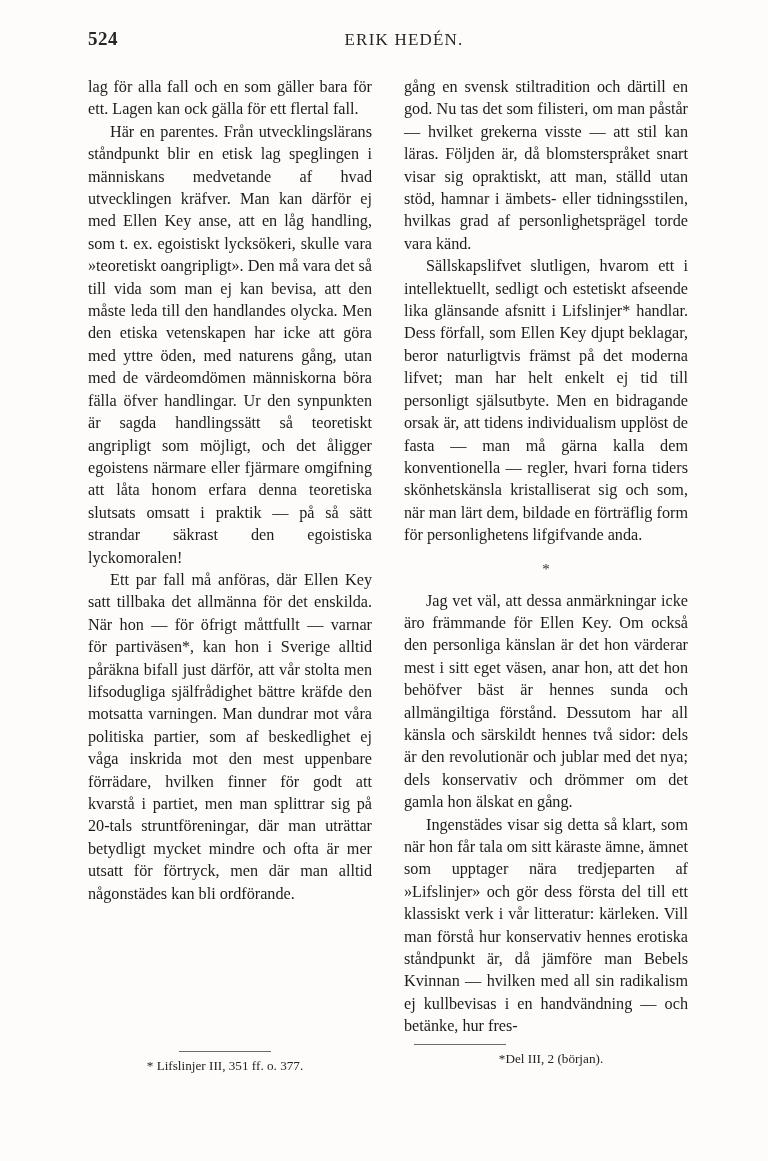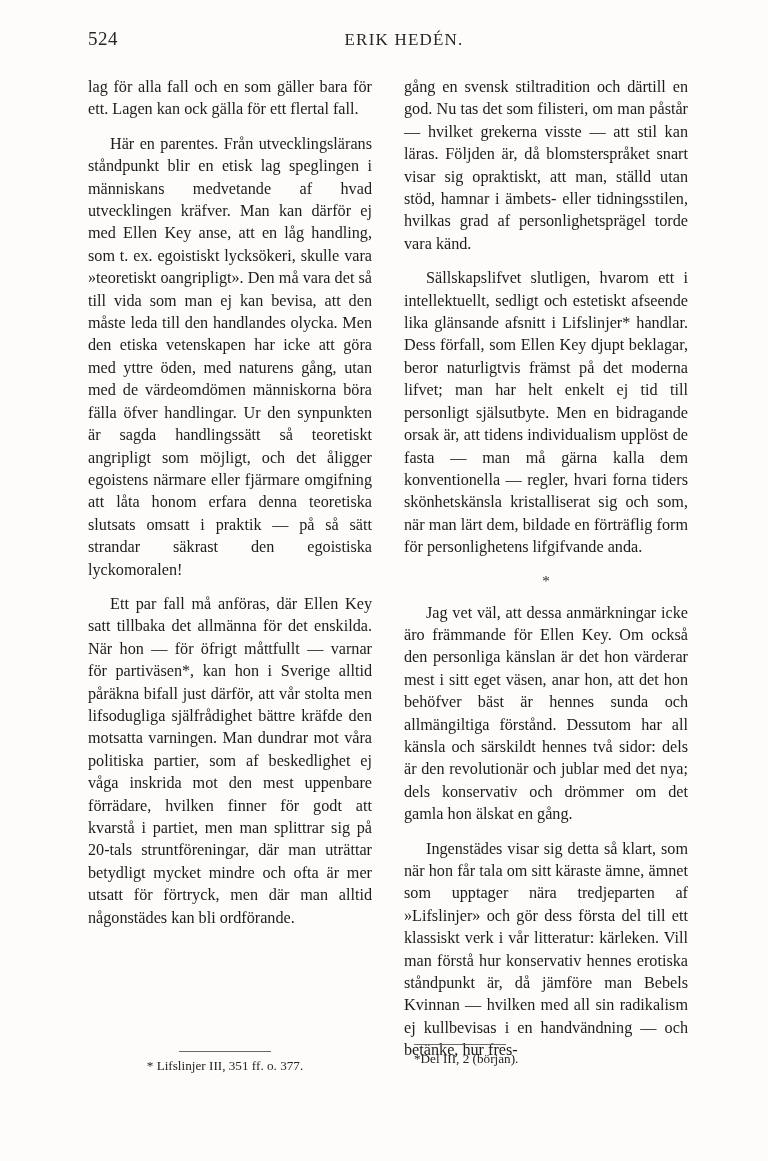--- a/index.html
+++ b/index.html
@@ -29,20 +29,21 @@
     width: 600px;
     height: 26px;
   }
   .folio {
     position: absolute;
     left: 0;
     top: 0;
     font-size: 19px;
     letter-spacing: 0.5px;
     color: #262626;
+    font-weight: bold;
   }
   .running-title {
     position: absolute;
     left: 16px;
     top: 2px;
     width: 600px;
     text-align: center;
     font-size: 17px;
     letter-spacing: 1.2px;
     color: #262626;
@@ -64,41 +65,42 @@
     line-height: 22.4px;
     text-align: justify;
     text-justify: inter-word;
     color: #1c1c1c;
     hyphens: manual;
   }
   .col p.indent {
     text-indent: 22px;
   }
   .col p + p {
-    margin-top: 12px;
+    margin-top: 0;
   }
   .asterisk-sep {
     text-align: center;
     font-size: 15px;
     margin: 14px 0 12px 0;
     color: #2a2a2a;
   }
   .footnotes {
     position: absolute;
     left: 88px;
     top: 1044px;
     width: 600px;
     display: flex;
     gap: 52px;
   }
   .fn-col {
     width: 284px;
     font-size: 13.2px;
     line-height: 17px;
     color: #232323;
+    text-align: center;
   }
   .fn-col.left {
     padding-top: 6px;
     border-top: 1px solid transparent;
     text-align: center;
   }
   .fn-rule {
     width: 92px;
     height: 1px;
     background: #6a6a6a;

